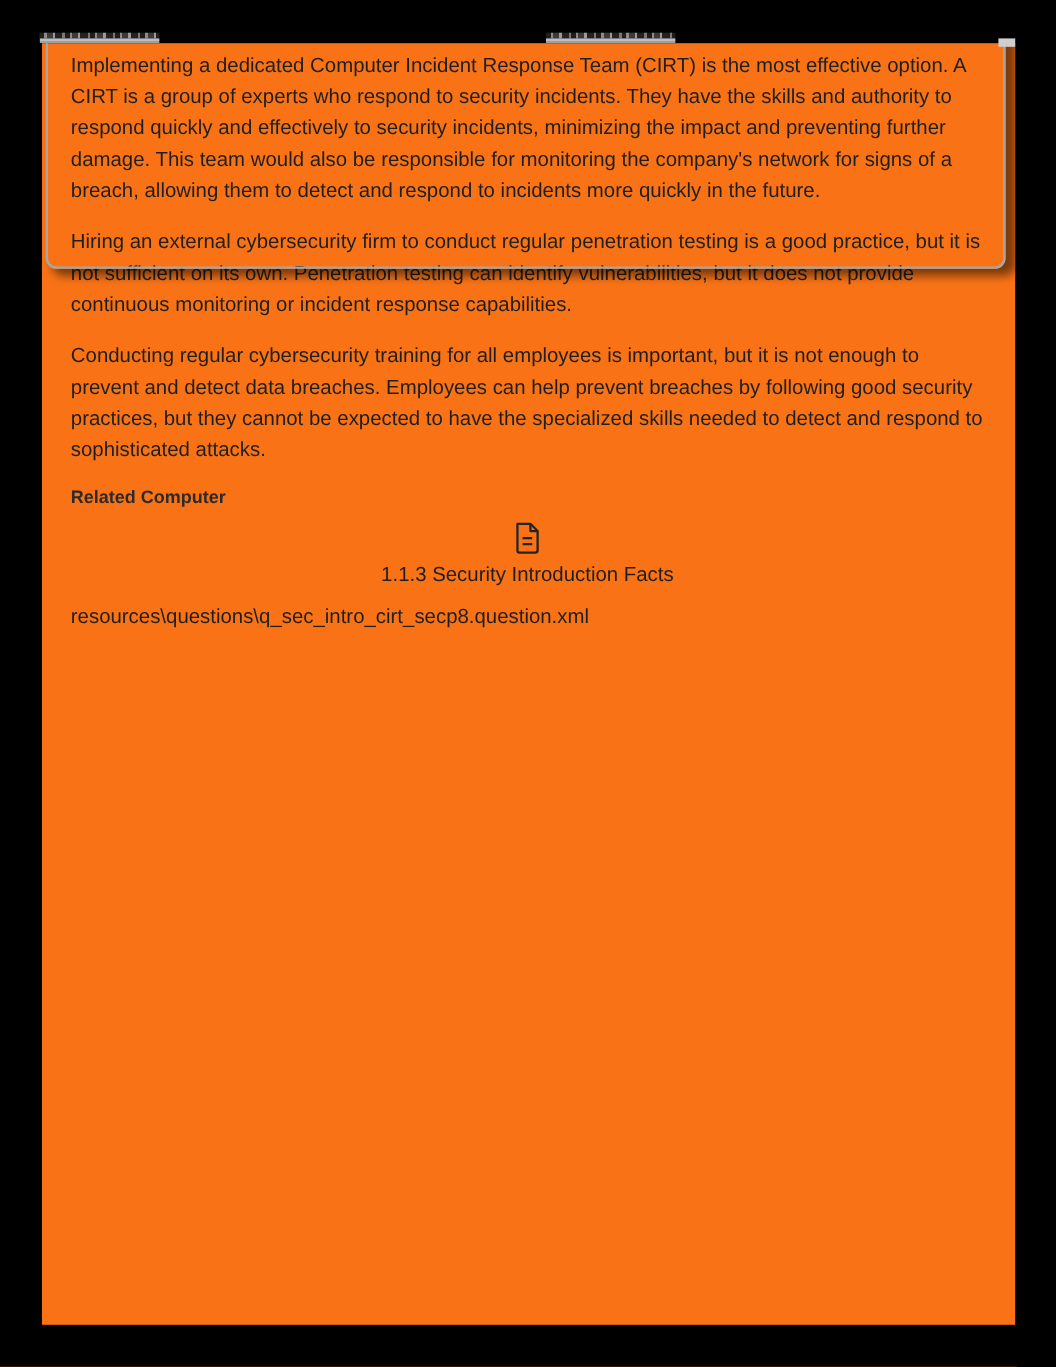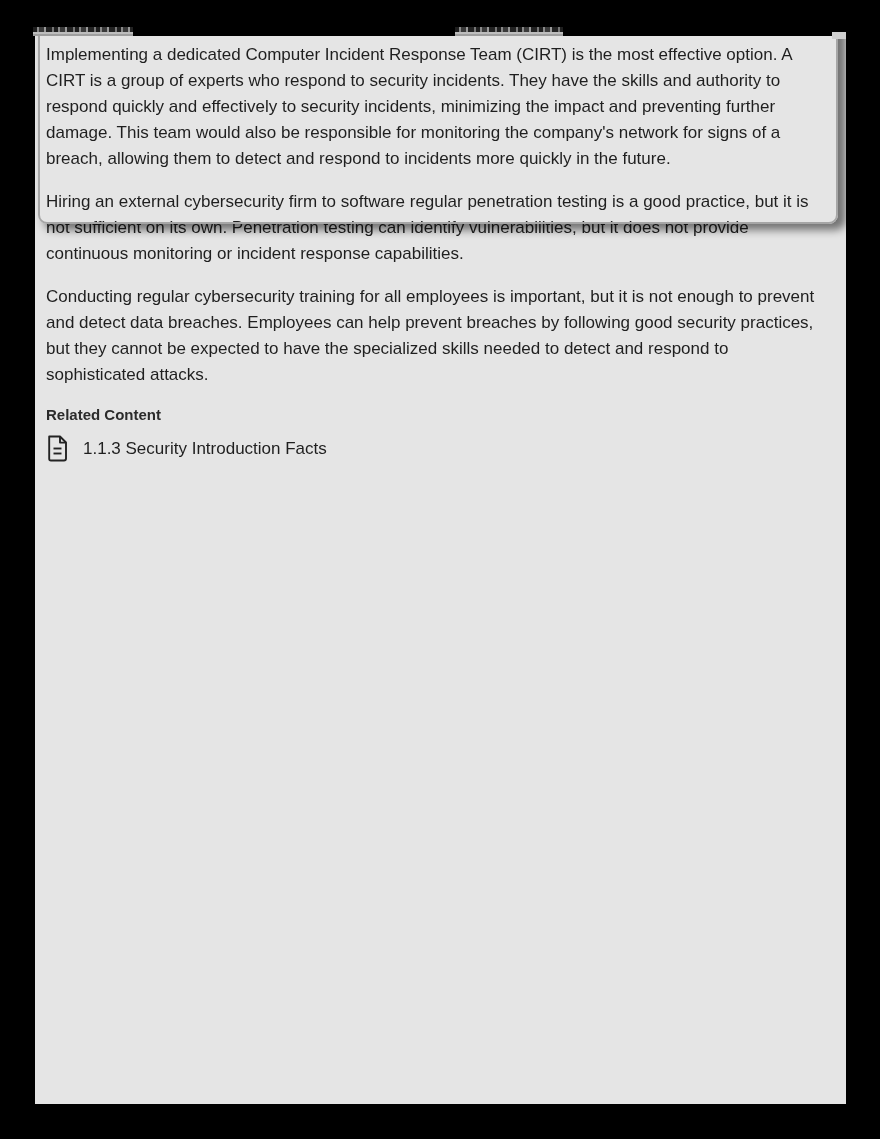--- a/index.html
+++ b/index.html
@@ -38,22 +38,22 @@
     width: 14px; height: 7px;
     background: #cfcfcf;
     z-index: 6;
   }
 
   
   #page {
     position: absolute;
     left: 35px; top: 36px;
     width: 811px; height: 1068px;
-    background: #e5e5e5;
-    padding: 6px 26px 0 11px;
+    background: #f97316;
+    padding: 6px 26px 0 24px;
     overflow: hidden;
     color: #1f1f1f;
     font-size: 17px;
     line-height: 26px;
   }
 
   
   #explanation-box {
     position: absolute;
     left: 3px; top: -28px;
@@ -72,23 +72,24 @@
   #related-heading {
     font-size: 15px;
     font-weight: bold;
     color: #2b2b2b;
     line-height: 20px;
     margin-top: 1px;
   }
   .related-item {
     display: flex;
     align-items: center;
-    gap: 14px;
+    gap: 4px;
     margin-top: 10px;
     cursor: pointer;
+    flex-direction: column;
   }
   .related-item svg { flex: 0 0 auto; display: block; }
   .related-label { font-size: 17px; color: #1f1f1f; }
   #resource-path {
     margin-top: 9px;
     font-size: 17px;
     color: #1f1f1f;
   }
 </style>
 </head>
@@ -103,31 +104,32 @@
   <div class="bar"></div>
 </div>
 <div class="corner-chip"></div>
 
 <div id="page">
 
   <div id="explanation-box"></div>
 
   <div>
     <p class="para">Implementing a dedicated Computer Incident Response Team (CIRT) is the most effective option. A CIRT is a group of experts who respond to security incidents. They have the skills and authority to respond quickly and effectively to security incidents, minimizing the impact and preventing further damage. This team would also be responsible for monitoring the company's network for signs of a breach, allowing them to detect and respond to incidents more quickly in the future.</p>
-    <p class="para">Hiring an external cybersecurity firm to software regular penetration testing is a good practice, but it is not sufficient on its own. Penetration testing can identify vulnerabilities, but it does not provide continuous monitoring or incident response capabilities.</p>
+    <p class="para">Hiring an external cybersecurity firm to conduct regular penetration testing is a good practice, but it is not sufficient on its own. Penetration testing can identify vulnerabilities, but it does not provide continuous monitoring or incident response capabilities.</p>
     <p class="para">Conducting regular cybersecurity training for all employees is important, but it is not enough to prevent and detect data breaches. Employees can help prevent breaches by following good security practices, but they cannot be expected to have the specialized skills needed to detect and respond to sophisticated attacks.</p>
   </div>
 
-  <div id="related-heading">Related Content</div>
+  <div id="related-heading">Related Computer</div>
 
   <div class="related-item">
     <svg width="23" height="27" viewBox="0 0 23 27">
       <path d="M3.2 1.5 H14 L20 7.5 V23.5 Q20 25.5 18 25.5 H5 Q3.2 25.5 3.2 23.7 Z" fill="none" stroke="#232323" stroke-width="1.9" stroke-linejoin="round"></path>
       <path d="M14 1.8 V7.6 H19.7" fill="none" stroke="#232323" stroke-width="1.9" stroke-linejoin="round"></path>
       <line x1="7.5" y1="13.5" x2="15.5" y2="13.5" stroke="#232323" stroke-width="1.9"></line>
       <line x1="7.5" y1="18.5" x2="15.5" y2="18.5" stroke="#232323" stroke-width="1.9"></line>
     </svg>
     <span class="related-label">1.1.3 Security Introduction Facts</span>
   </div>
 
 
+  <div id="resource-path">resources\questions\q_sec_intro_cirt_secp8.question.xml</div>
 
 </div>
 
 </body></html>

